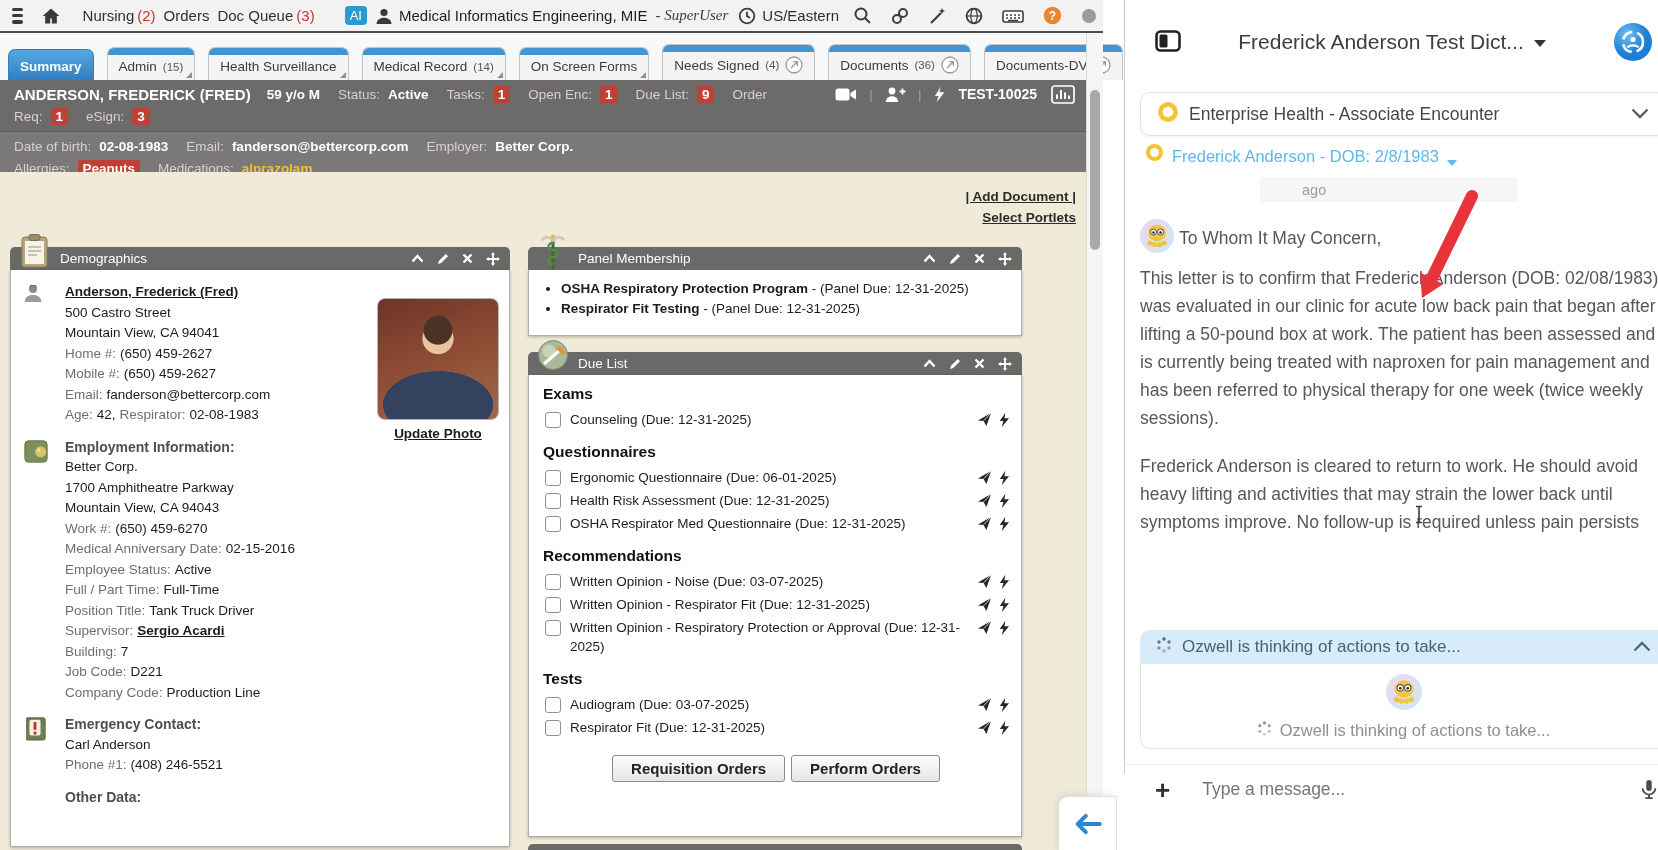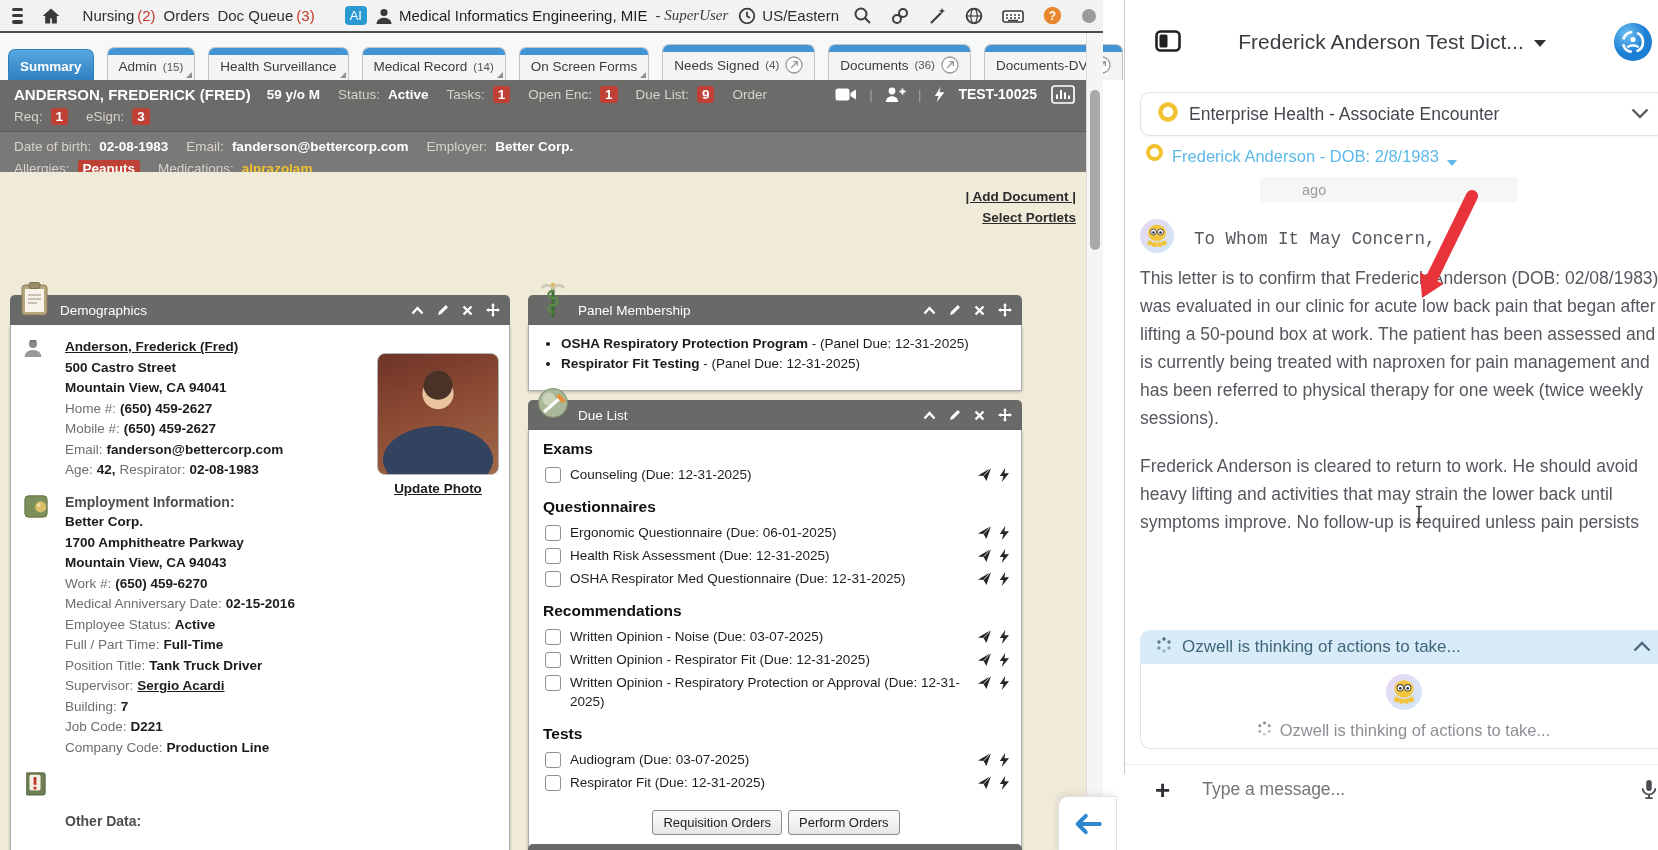--- a/index.html
+++ b/index.html
@@ -43,36 +43,36 @@
   .badge{background:#bf4136;color:#fff;font-weight:bold;padding:0 5px;border-radius:3px;line-height:17px;display:inline-block;cursor:pointer;}
   .bspacer{flex:1;}
   .bsep{color:#a5a3a1;margin:0 4px;}
   .chartid{font-weight:bold;font-size:14px;margin:0 6px;}
   .yellow{color:#f2c230;font-weight:bold;}
   
   .content{position:absolute;left:0;top:172px;width:1086px;height:678px;background:#f0ead9;overflow:hidden;}
   .corner-links{position:absolute;right:10px;top:14px;text-align:right;font-size:13.5px;font-weight:bold;color:#2b2b2b;line-height:21px;}
   .corner-links div{text-decoration:underline;cursor:pointer;}
   .portlet{position:absolute;}
-  .phead{position:relative;height:30px;background:#696968;border-radius:5px 5px 0 0;display:flex;align-items:center;padding:0 10px 0 50px;box-sizing:border-box;margin-top:48px;}
+  .phead{position:relative;height:23px;background:#696968;border-radius:5px 5px 0 0;display:flex;align-items:center;padding:0 10px 0 50px;box-sizing:border-box;}
   .ptitle{color:#fff;font-size:13.5px;flex:1;}
   .pacts{display:flex;gap:13px;align-items:center;}
   .pacts span{display:inline-flex;cursor:pointer;}
   .pico{position:absolute;left:8px;top:-14px;}
   .pbody{background:#fff;border:1px solid #adadad;border-top:none;box-shadow:0 1px 3px rgba(0,0,0,.25);box-sizing:border-box;}
   
   .demographics{left:10px;top:75px;width:500px;}
   .demographics .pbody{height:577px;padding:12px 10px 10px 12px;overflow:hidden;position:relative;}
   .dsec{display:flex;gap:8px;margin-bottom:11px;max-width:360px;}
   .dico{width:34px;flex:none;padding-top:1px;}
   .dtext{font-size:13.5px;line-height:20.5px;color:#1c1c1c;}
   .dhead{font-weight:bold;color:#4e4e4e;font-size:14px;}
   .dline span{margin-right:4px;}
   .klabel{color:#6e6e6e;}
-  .kvalue{font-weight:bold;color:#1c1c1c;}
+  .kvalue{font-weight:normal;color:#1c1c1c;}
   .klink{font-weight:bold;color:#1c1c1c;text-decoration:underline;cursor:pointer;}
   .photo-wrap{position:absolute;right:10px;top:28px;width:122px;text-align:center;}
   .photo{width:120px;height:120px;border:1px solid #b5b5b5;border-radius:8px;background:
      radial-gradient(circle at 50% 26%,#4a3326 0 13%,rgba(0,0,0,0) 14%),
      radial-gradient(circle at 50% 33%,#e9c49e 0 15%,rgba(0,0,0,0) 16%),
      radial-gradient(ellipse 46% 28% at 50% 88%,#32425f 0 99%,rgba(0,0,0,0) 100%),
      linear-gradient(160deg,#6e3427 0%,#8c4a33 45%,#a06a4a 100%);}
   .update-photo{margin-top:6px;font-size:13.5px;font-weight:bold;text-decoration:underline;cursor:pointer;color:#1c1c1c;}
   
   .panelmem{left:528px;top:75px;width:494px;}
@@ -82,37 +82,37 @@
   #pm-list b{font-weight:bold;}
   
   .duelist{left:528px;top:180px;width:494px;}
   .duelist .pbody{height:462px;padding:6px 12px 10px 14px;position:relative;}
   .dltitle{font-size:15.5px;font-weight:bold;color:#111;margin:12px 0 5px;}
   .dlrow{display:flex;align-items:flex-start;padding:2px 0;}
   .dlcb{width:14px;height:14px;border:1.5px solid #909090;border-radius:3px;background:#fff;margin:2px 9px 0 2px;flex:none;cursor:pointer;}
   .dllabel{flex:1;font-size:13.5px;color:#1d1d1d;line-height:19px;padding-right:8px;}
   .dlic{flex:none;margin:2px 0 0 6px;cursor:pointer;}
   .dl-buttons{text-align:center;margin-top:16px;}
-  .dl-buttons button{font-family:"Liberation Sans",sans-serif;font-size:13px;font-weight:normal;color:#222;background:linear-gradient(#fdfdfd,#e6e6e6);border:1px solid #8a8a8a;border-radius:3px;padding:4px 10px;margin:0 3px;cursor:pointer;}
+  .dl-buttons button{font-family:"Liberation Sans",sans-serif;font-size:15px;font-weight:bold;color:#222;background:linear-gradient(#fdfdfd,#e6e6e6);border:1px solid #8a8a8a;border-radius:3px;padding:4px 18px;margin:0 3px;cursor:pointer;}
   .next-portlet-strip{position:absolute;left:528px;top:672px;width:494px;height:8px;background:#696968;border-radius:5px 5px 0 0;}
   
   .lscroll{position:absolute;left:1086px;top:33px;width:17px;height:817px;background:#f5f5f5;border-left:1px solid #dcdcdc;box-sizing:border-box;}
   .lthumb{position:absolute;left:3px;top:57px;width:10px;height:160px;background:#a9a9a9;border-radius:5px;}
   
   #right-panel{position:absolute;left:1124px;top:0;width:555px;height:774px;background:#fff;border-left:1px solid #c9c9c9;box-sizing:border-box;}
   .r-toggle{position:absolute;left:30px;top:30px;cursor:pointer;}
   .r-title{position:absolute;left:60px;right:80px;top:30px;text-align:center;font-size:21px;color:#3c3c43;white-space:nowrap;cursor:pointer;}
   .r-title .caret{display:inline-block;width:0;height:0;border-left:6px solid transparent;border-right:6px solid transparent;border-top:7px solid #333;margin-left:10px;vertical-align:middle;}
   .r-logo{position:absolute;right:26px;top:22px;cursor:pointer;}
   .enc-card{position:absolute;left:15px;right:13px;top:92px;height:44px;border:1px solid #e2e2e6;border-radius:10px;box-shadow:0 1px 3px rgba(0,0,0,.06);display:flex;align-items:center;padding:0 16px;box-sizing:border-box;gap:10px;cursor:pointer;}
   .enc-card .etext{flex:1;font-size:17.5px;color:#47474f;}
   .pat-line{position:absolute;left:20px;top:143px;display:flex;align-items:flex-end;gap:8px;font-size:16.5px;color:#5cb8e8;cursor:pointer;}
   .pat-line .caret{width:0;height:0;border-left:5px solid transparent;border-right:5px solid transparent;border-top:6px solid #5cb8e8;}
   .ago{position:absolute;left:135px;top:177px;width:258px;height:25px;background:#f6f6f7;border-radius:4px;font-size:14.5px;color:#9b9ba1;display:flex;align-items:center;padding-left:42px;box-sizing:border-box;}
-  .msg{position:absolute;left:14px;top:218px;display:flex;align-items:center;gap:19px;font-family:Liberation Mono, monospace;}
+  .msg{position:absolute;left:14px;top:218px;display:flex;align-items:center;gap:4px;}
   .msg .greet{font-size:17.5px;color:#56565e;}
   .letter{position:absolute;left:15px;top:264px;width:524px;font-size:17.5px;line-height:28px;color:#56565e;}
   .letter p{margin:0 0 20px;}
   .ibeam{position:absolute;left:288px;top:505px;}
   .think{position:absolute;left:15px;right:12px;top:630px;}
   .think-head{height:34px;background:#d8ebf8;border-radius:10px 10px 0 0;display:flex;align-items:center;padding:0 16px;gap:10px;cursor:pointer;}
   .think-head .ttext{flex:1;font-size:17px;color:#3f6579;}
   .think-body{height:84px;background:#fff;border:1px solid #e4e4e8;border-top:none;border-radius:0 0 10px 10px;display:flex;flex-direction:column;align-items:center;justify-content:center;gap:6px;}
   .tstatus{display:flex;align-items:center;gap:8px;font-size:16.5px;color:#8e8e95;}
   .inputbar{position:absolute;left:0;right:0;top:764px;height:50px;border-top:1px solid #ececee;display:flex;align-items:center;padding:0 20px 0 30px;box-sizing:border-box;background:#fff;}
@@ -443,20 +443,25 @@
                   <div class="dline"><span class="klabel">Company Code:</span><span class="kvalue">Production Line</span></div>
                 </div>
               </div>
               <div class="dsec">
                 <span class="dico"><svg width="24" height="26" viewBox="0 0 26 28">
                     <path d="M4 3h18a2 2 0 0 1 2 2v20a2 2 0 0 1-2 2H4z" fill="#6f7f54" stroke="#55633f"></path>
                     <rect x="7" y="5" width="12" height="17" rx="2" fill="#f2efe4"></rect>
                     <rect x="11.5" y="7.5" width="3" height="8.5" fill="#c03428"></rect>
                     <rect x="11.5" y="18" width="3" height="3" fill="#c03428"></rect>
                   </svg></span>
+                <div class="dtext">
+                  <div class="dhead">Emergency Contact:</div>
+                  <div class="dline"><span class="kvalue">Carl Anderson</span></div>
+                  <div class="dline"><span class="klabel">Phone #1:</span><span class="kvalue">(408) 246-5521</span></div>
+                </div>
               </div>
               <div class="dsec">
                 <span class="dico"></span>
                 <div class="dtext">
                   <div class="dhead">Other Data:</div>
                 </div>
               </div>
             </div>
           <div class="photo-wrap">
             <div class="photo"></div>

